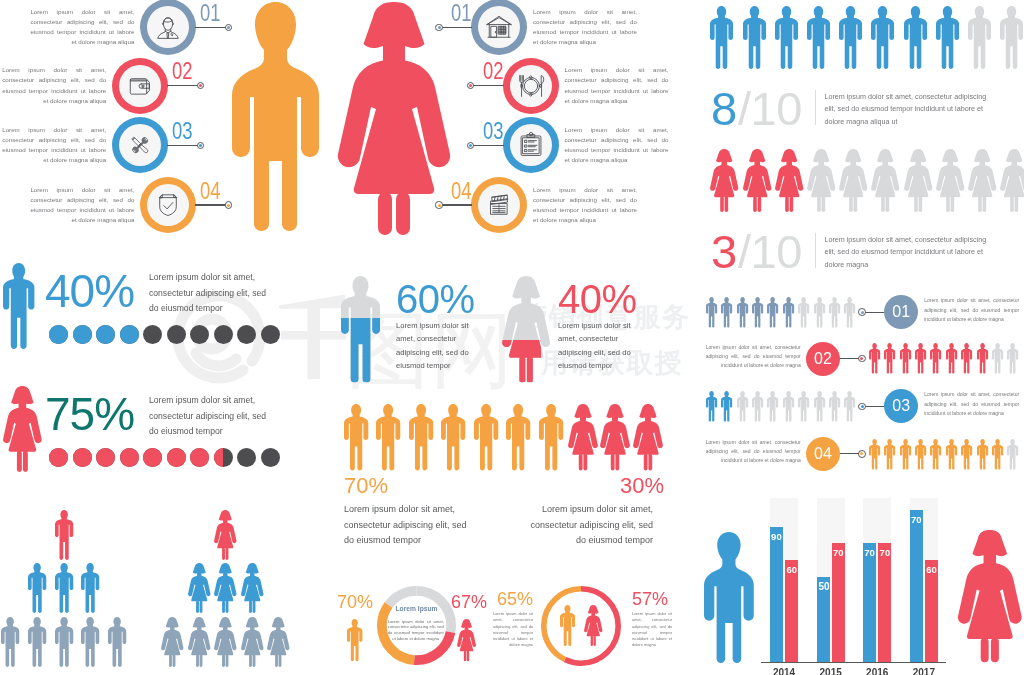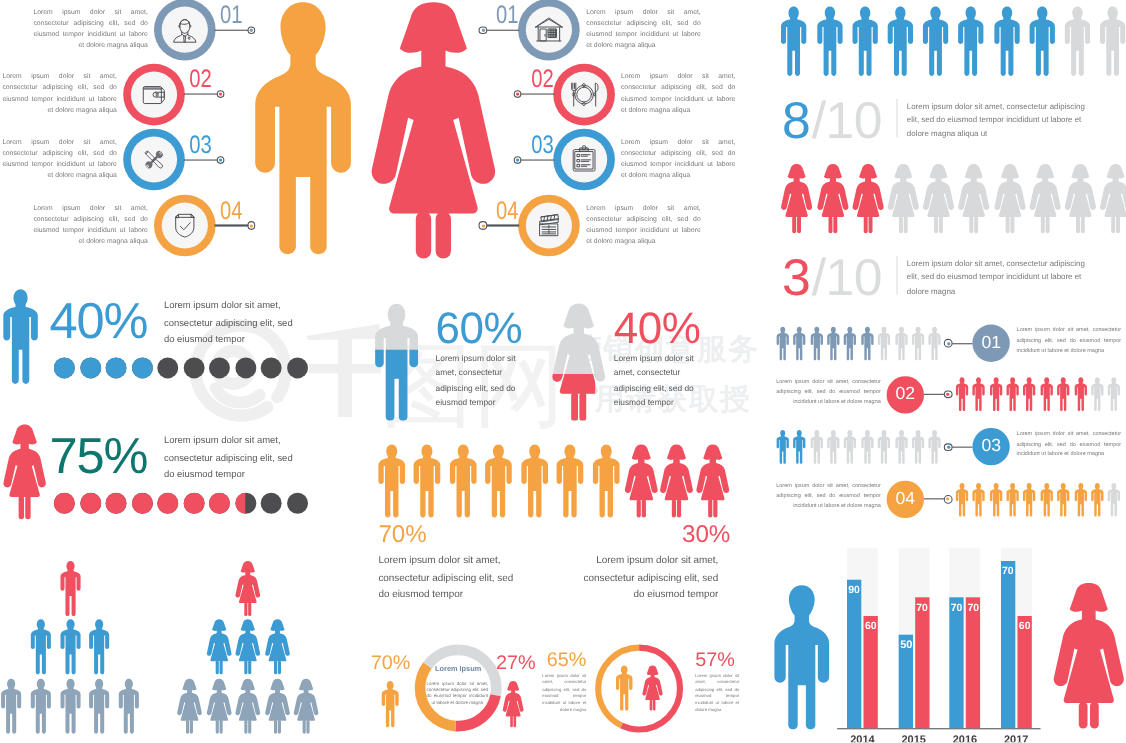--- a/index.html
+++ b/index.html
@@ -453,21 +453,21 @@
         <circle cx="41.5" cy="41.5" r="34.65" fill="none" stroke="#ef4f5e" stroke-width="9.7" stroke-dasharray="50.07 167.64" stroke-dashoffset="-60.96" transform="rotate(-90 41.5 41.5)"></circle>
         <circle cx="41.5" cy="41.5" r="34.65" fill="none" stroke="#f5a342" stroke-width="9.7" stroke-dasharray="74.02 143.69" stroke-dashoffset="-111.03" transform="rotate(-90 41.5 41.5)"></circle>
         <circle cx="41.5" cy="41.5" r="34.65" fill="none" stroke="#d7d9da" stroke-width="9.7" stroke-dasharray="32.66 185.06" stroke-dashoffset="-185.06" transform="rotate(-90 41.5 41.5)"></circle>
       </svg>
       <div style="position: absolute; left: 45px; top: 36.3px; width: 83px; text-align: center; font-size: 6.7px; line-height: 6.7px; color: rgb(111, 136, 163); font-weight: 700;">Lorem Ipsum</div>
       <div style="position: absolute; left: 57.7px; top: 48.5px; width: 56px; font-size: 4.1px; line-height: 5.8px; color: rgb(109, 110, 113); text-align: justify; text-align-last: center;">Lorem ipsum dolor sit amet, consectetur adipiscing elit, sed do eiusmod tempor incididunt ut labore et dolore magna</div>
       <div style="position: absolute; left: 5px; top: 23px; width: 40px; text-align: center; font-size: 18px; line-height: 18px; color: rgb(245, 163, 66);">70%</div>
       <svg width="15.41" height="42.20" viewBox="0 0 23 63" style="position:absolute;left:17.2px;top:48.7px;overflow:visible">
         <use fill="#f5a342" xlink:href="#sym-man"></use>
       </svg>
-      <div style="position: absolute; left: 119px; top: 23px; width: 40px; text-align: center; font-size: 18px; line-height: 18px; color: rgb(239, 79, 94);">27%</div>
+      <div style="position: absolute; left: 119px; top: 23px; width: 40px; text-align: center; font-size: 18px; line-height: 18px; color: rgb(239, 79, 94);">67%</div>
       <svg width="19.02" height="42.20" viewBox="0 0 28.4 63" style="position:absolute;left:126.7px;top:48.7px;overflow:visible">
         <use fill="#ef4f5e" xlink:href="#sym-woman"></use>
       </svg>
       <svg width="84" height="84" viewBox="0 0 84 84" style="position:absolute;left:209px;top:14px">
         <circle cx="42" cy="42" r="37.2" fill="none" stroke="#ef4f5e" stroke-width="5.6" stroke-dasharray="133.23 100.51" stroke-dashoffset="0.00" transform="rotate(-90 42 42)"></circle>
         <circle cx="42" cy="42" r="37.2" fill="none" stroke="#f5a342" stroke-width="5.6" stroke-dasharray="100.51 133.23" stroke-dashoffset="-133.23" transform="rotate(-90 42 42)"></circle>
       </svg>
       <div style="position: absolute; left: 160px; top: 20px; width: 43px; text-align: right; font-size: 18px; line-height: 18px; color: rgb(245, 163, 66);">65%</div>
       <div style="position: absolute; left: 163px; top: 41px; width: 40px; font-size: 3.9px; line-height: 6.3px; color: rgb(119, 120, 123); text-align: justify; text-align-last: right;">Lorem ipsum dolor sit amet, consectetur adipiscing elit, sed do eiusmod tempor incididunt ut labore et dolore magna</div>
       <div style="position: absolute; left: 302px; top: 20px; width: 43px; text-align: left; font-size: 18px; line-height: 18px; color: rgb(239, 79, 94);">57%</div>

